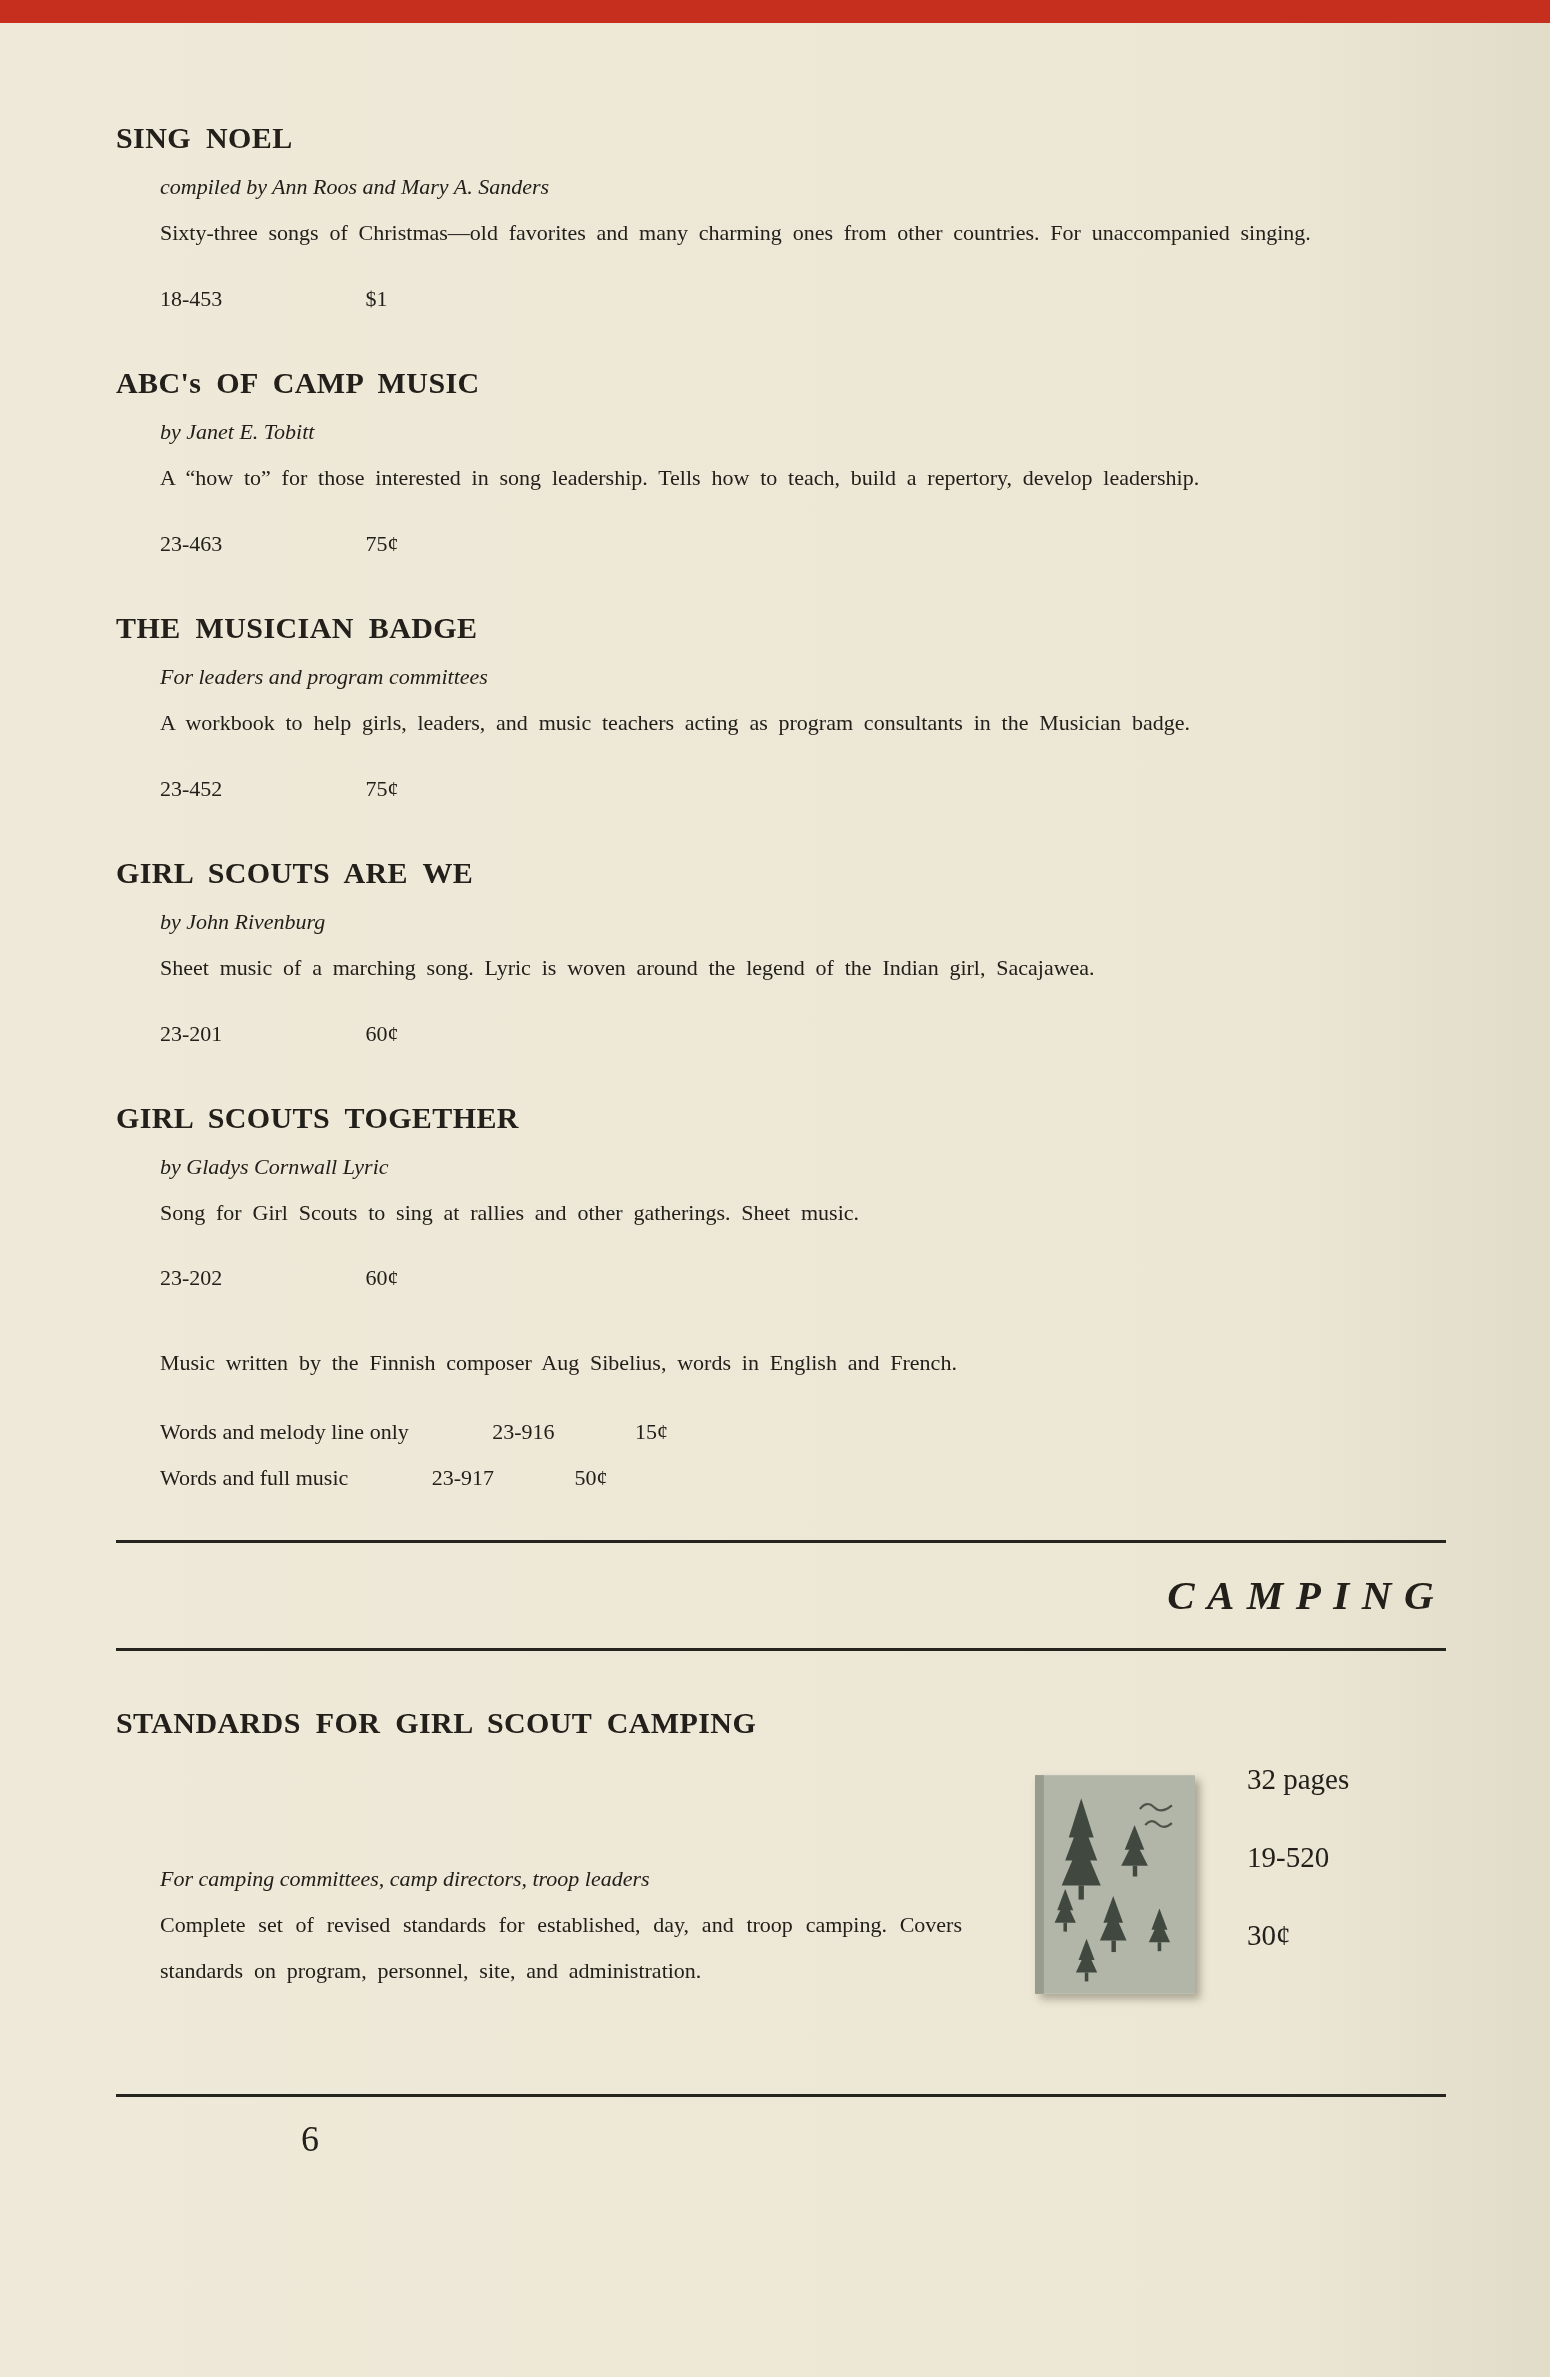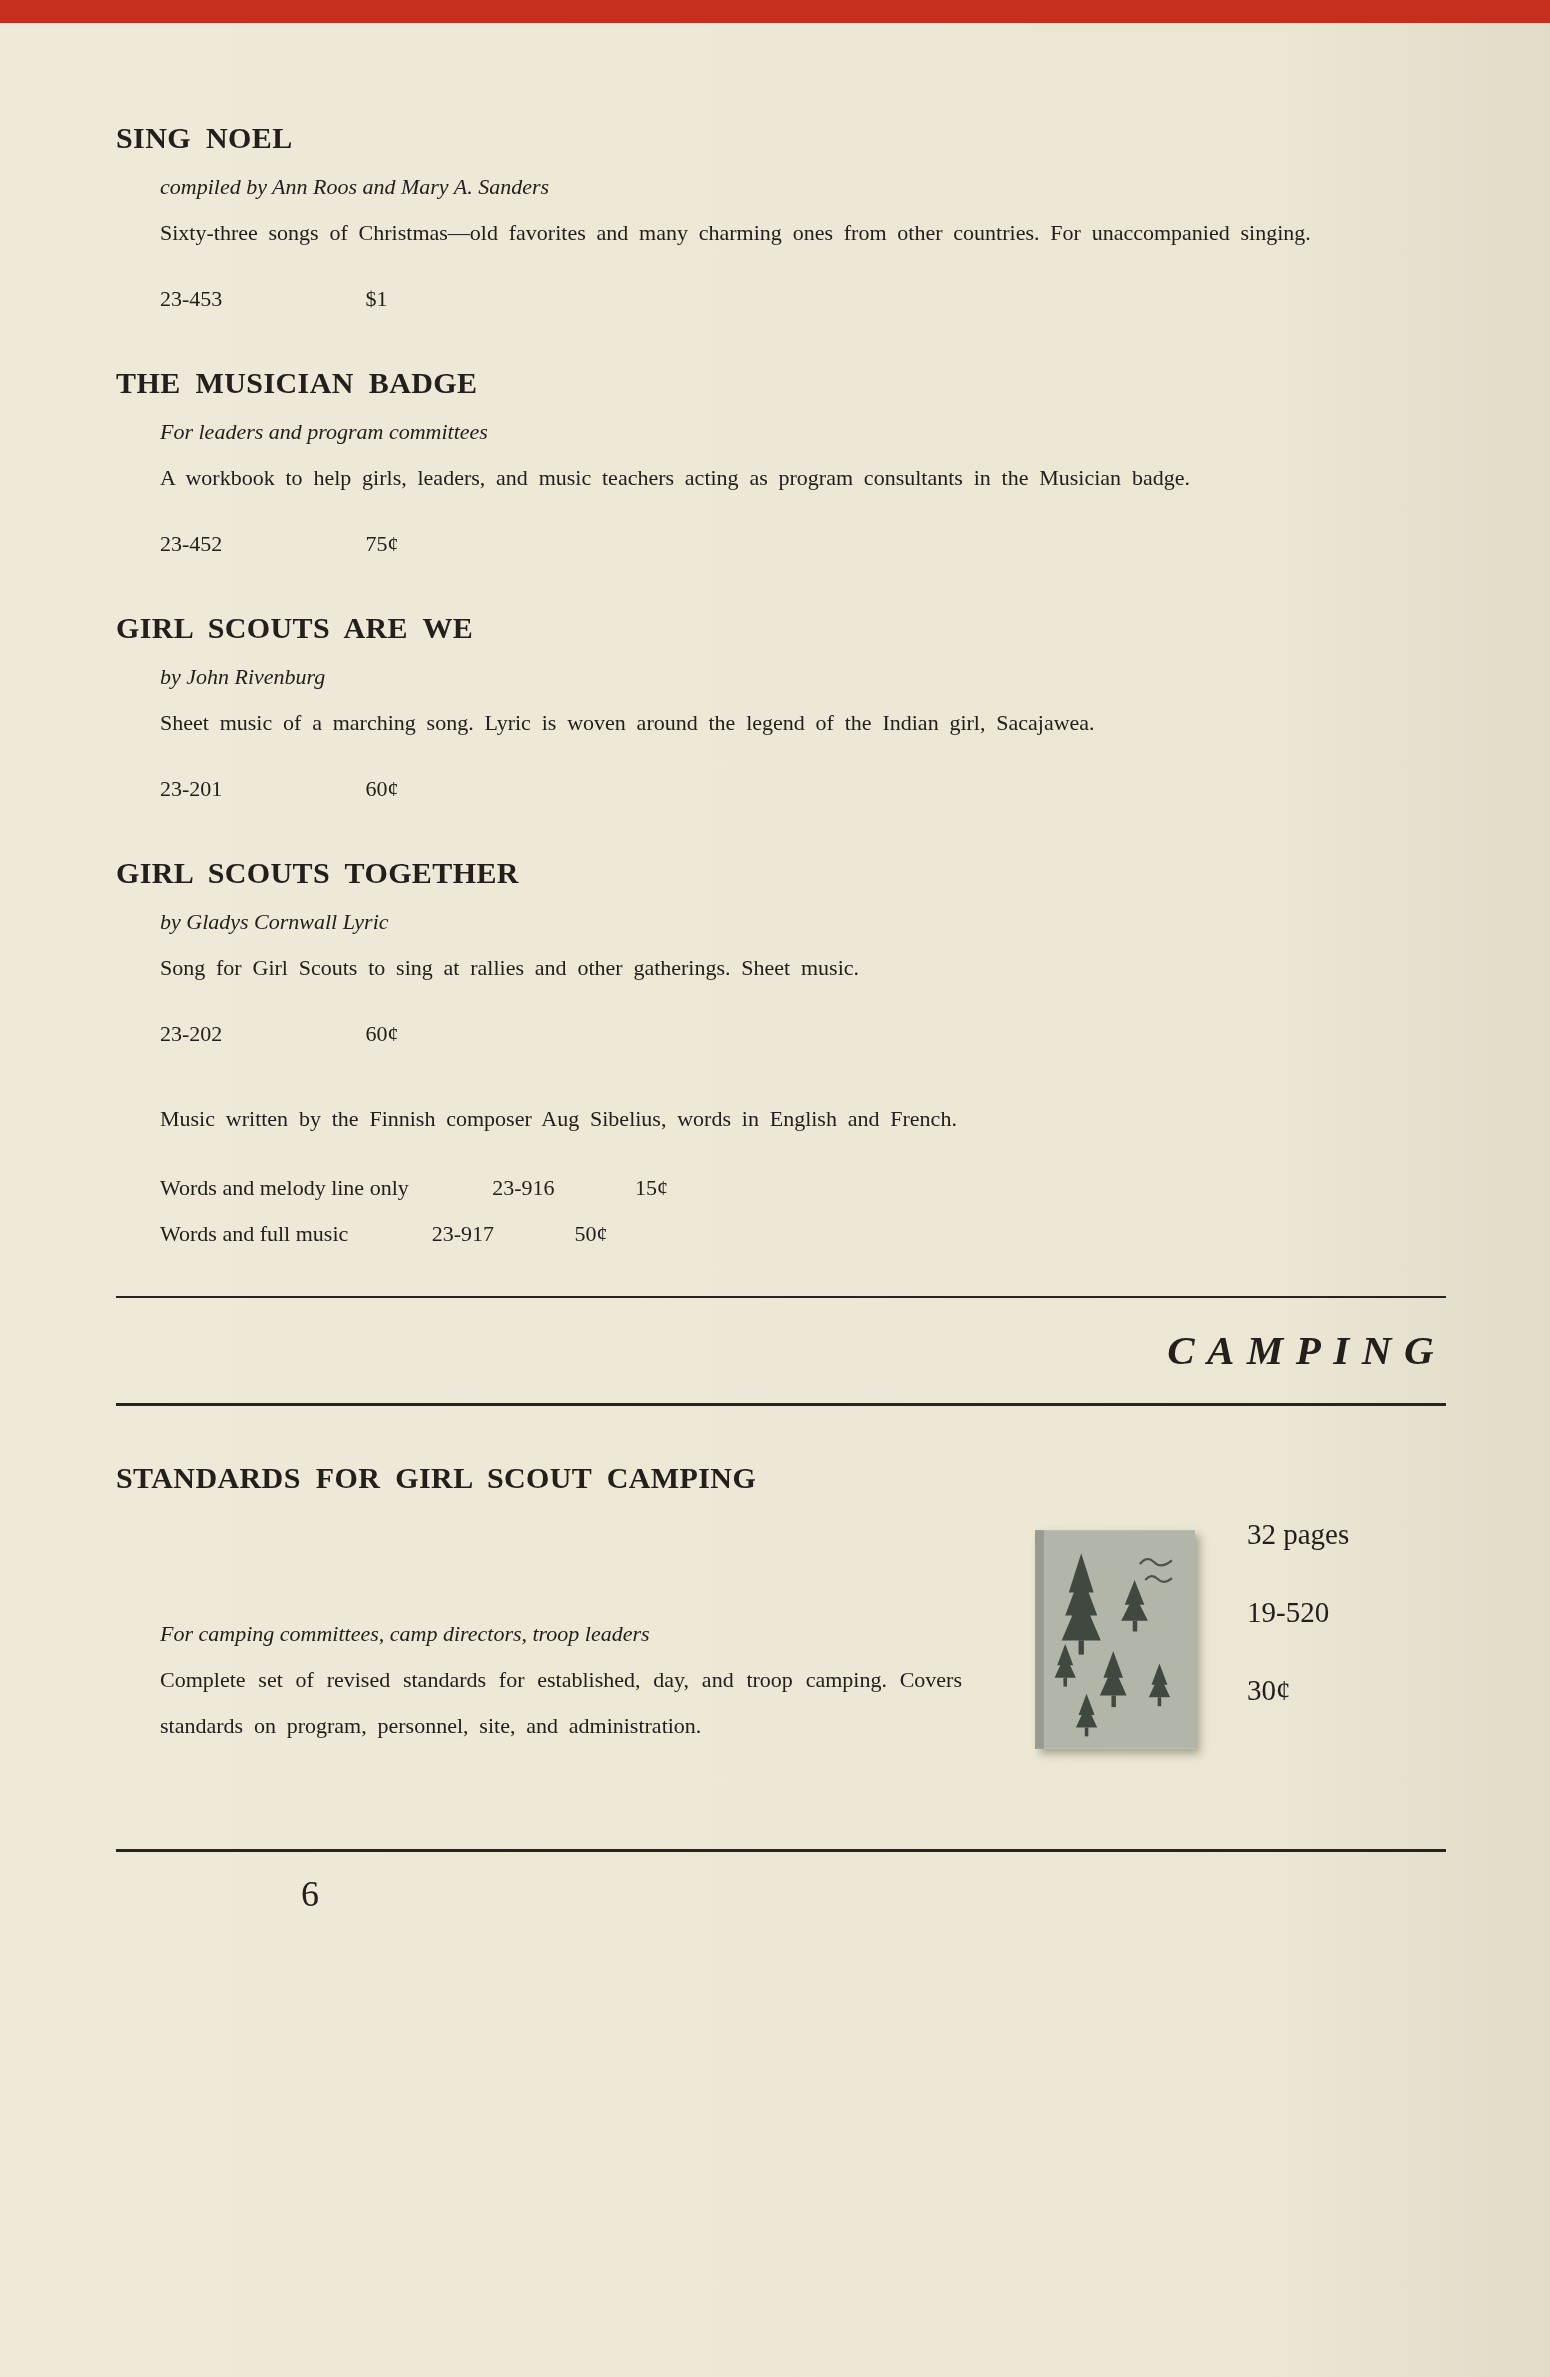--- a/index.html
+++ b/index.html
@@ -63,26 +63,37 @@
 <div class="top-strip"></div>
 
 <div class="content">
 
   <section class="entry">
     <h3 class="entry-title">SING NOEL</h3>
     <div class="entry-inner">
       <p class="byline">compiled by Ann Roos and Mary A. Sanders</p>
       <p class="desc">Sixty-three songs of Christmas—old favorites and many charming ones from other countries. For unaccompanied singing.</p>
       <p class="code-row">
-        <span class="code">23-453</span>
+        <span class="code">18-453</span>
         <span class="price">$1</span>
       </p>
     </div>
   </section>
 
+  <section class="entry">
+    <h3 class="entry-title">ABC's OF CAMP MUSIC</h3>
+    <div class="entry-inner">
+      <p class="byline">by Janet E. Tobitt</p>
+      <p class="desc">A “how to” for those interested in song leadership. Tells how to teach, build a repertory, develop leadership.</p>
+      <p class="code-row">
+        <span class="code">23-463</span>
+        <span class="price">75¢</span>
+      </p>
+    </div>
+  </section>
 
   <section class="entry">
     <h3 class="entry-title">THE MUSICIAN BADGE</h3>
     <div class="entry-inner">
       <p class="byline">For leaders and program committees</p>
       <p class="desc">A workbook to help girls, leaders, and music teachers acting as program consultants in the Musician badge.</p>
       <p class="code-row">
         <span class="code">23-452</span>
         <span class="price">75¢</span>
       </p>

